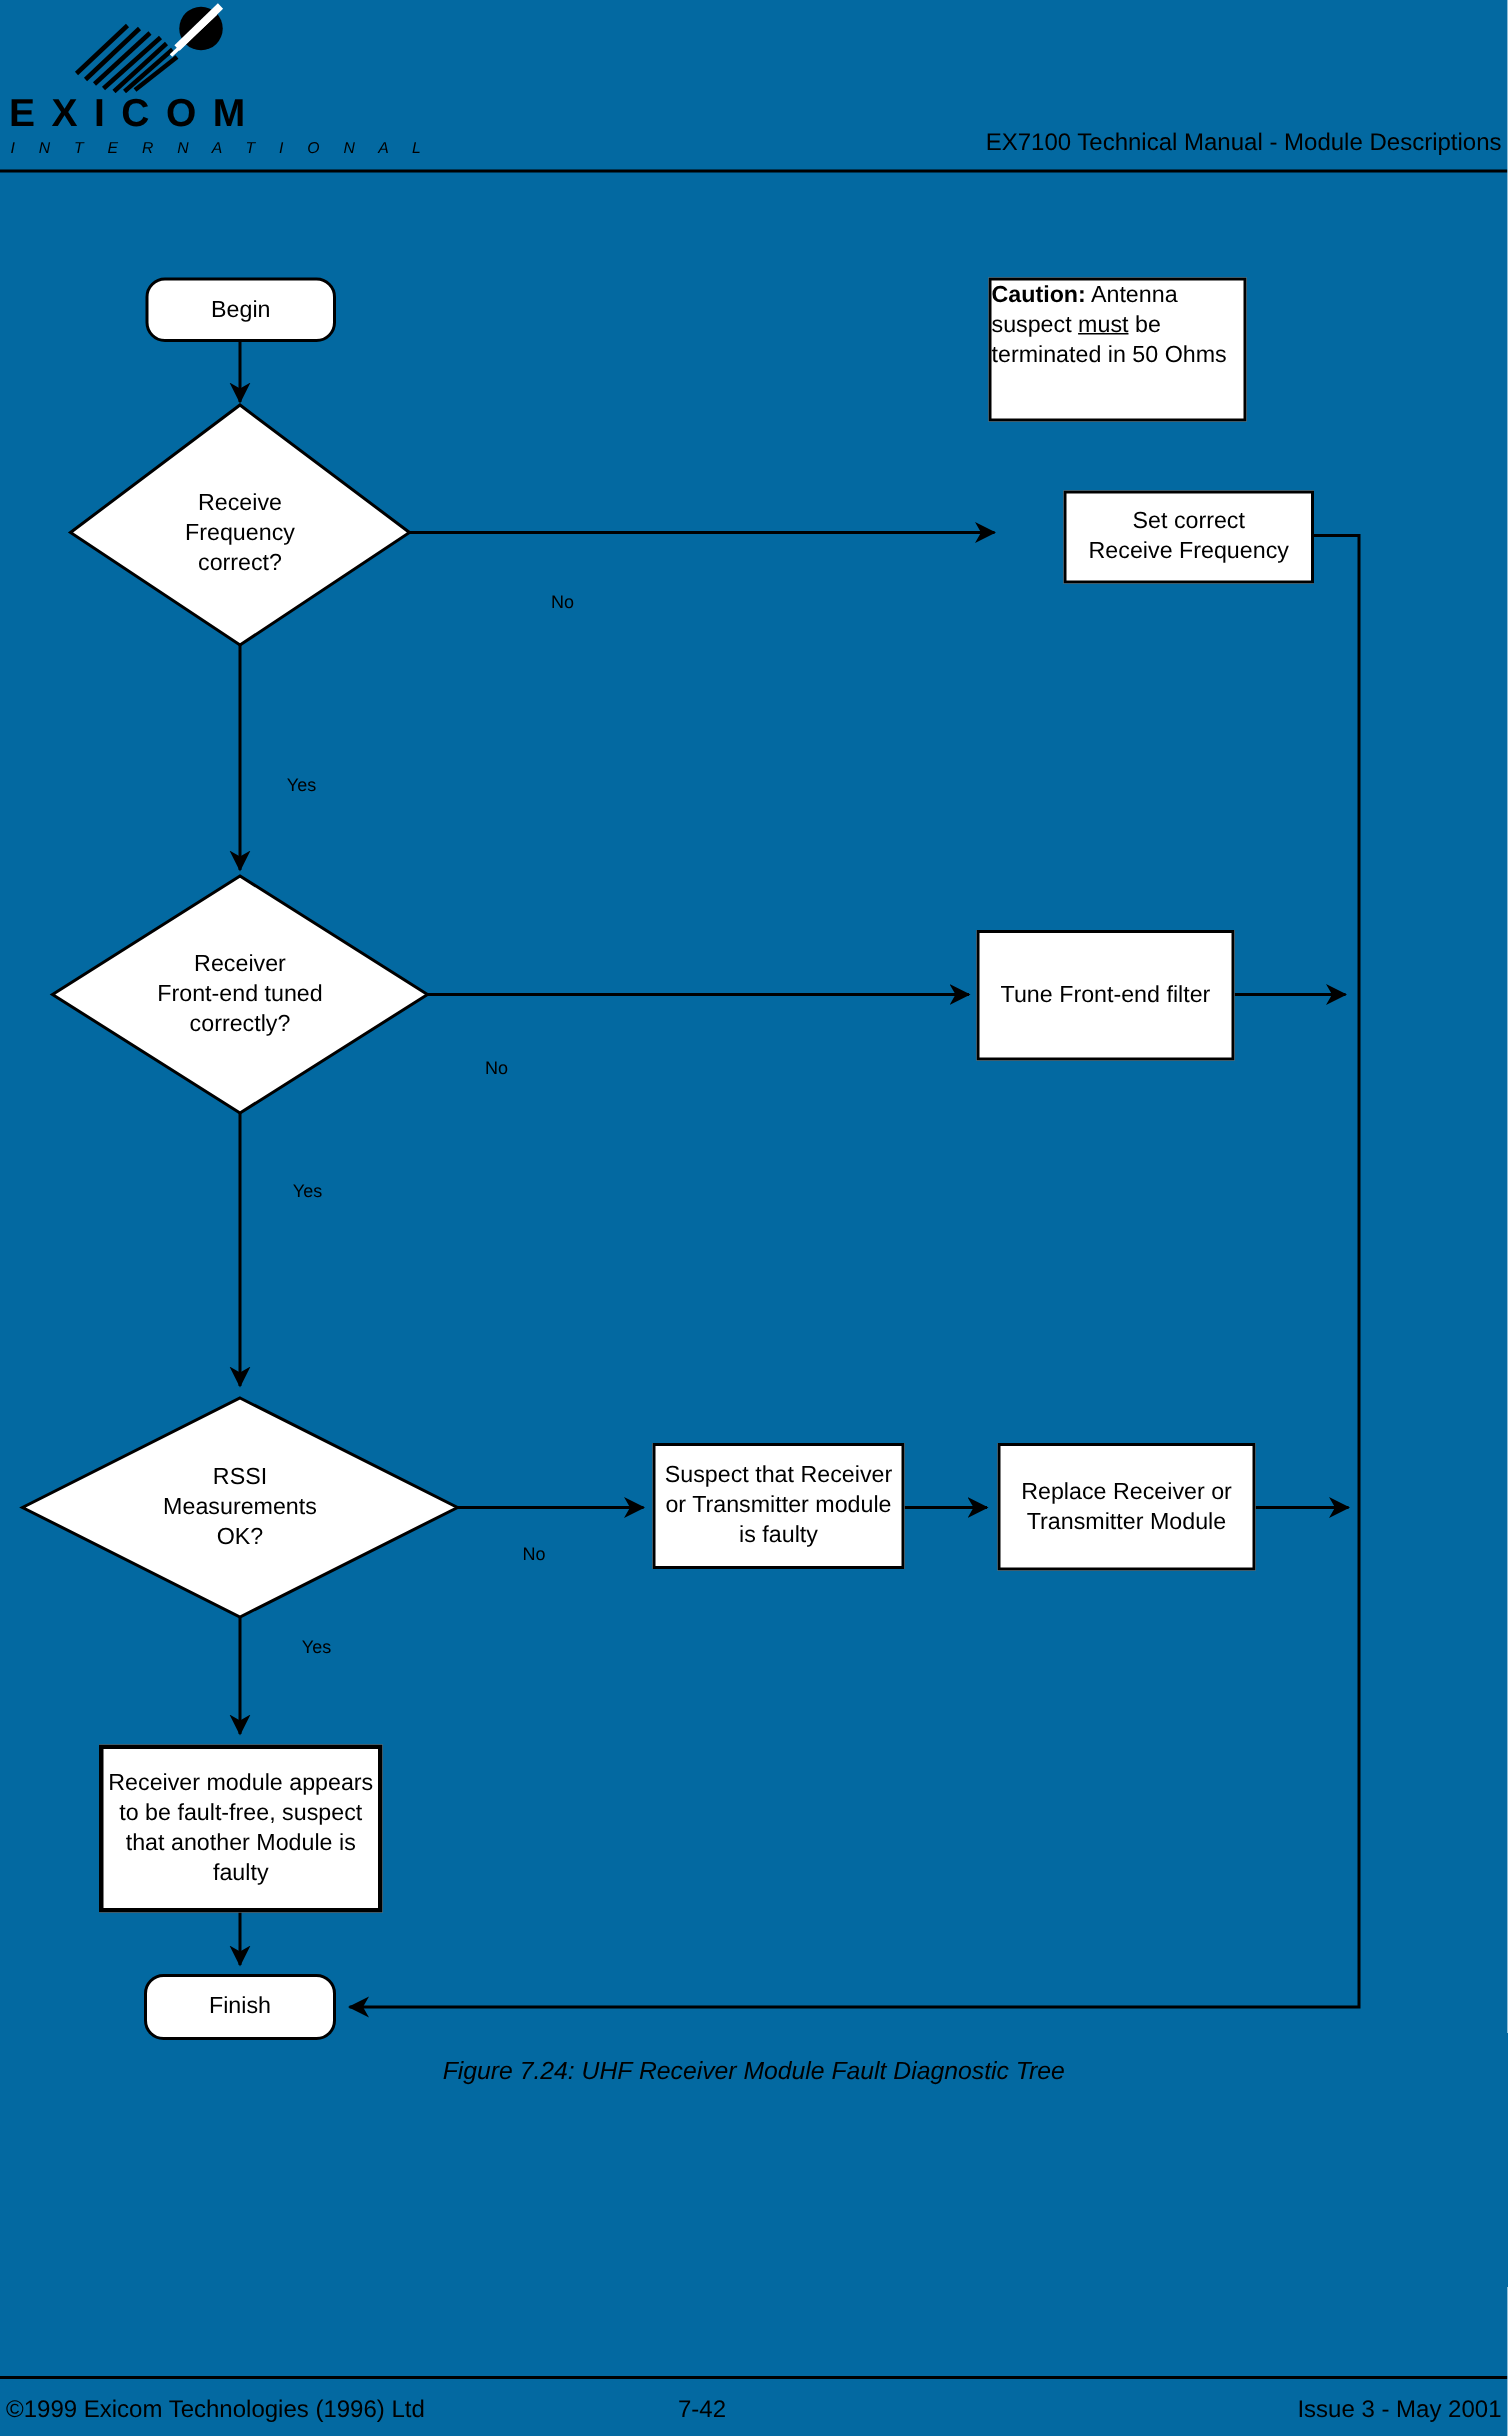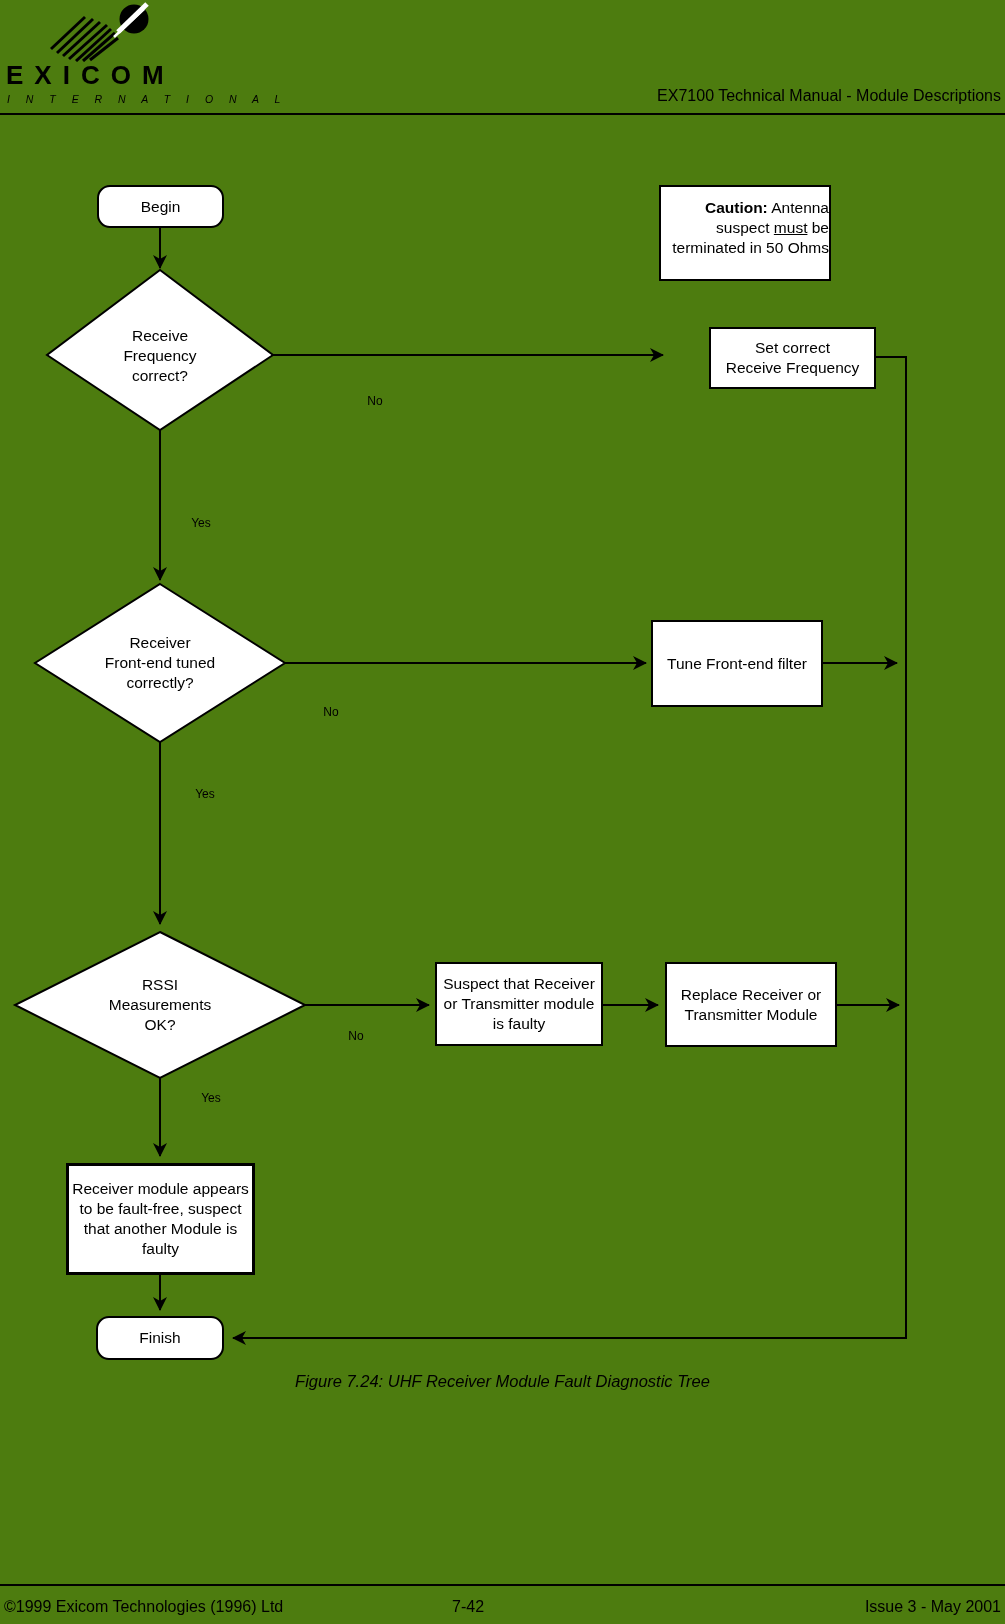--- a/index.html
+++ b/index.html
@@ -1,36 +1,36 @@
 <!DOCTYPE html>
 <html><head>
 <meta charset="utf-8">
 <style>
   * { margin:0; padding:0; box-sizing:border-box; }
   html,body { background:#ffffff; }
   .page {
-    position:relative; width:1005px; height:1624px; background:#4d7c0f;
+    position:relative; width:1005px; height:1624px; background:#0369a1;
     font-family:"Liberation Sans", sans-serif; color:#000; overflow:hidden;
   }
   .rule { position:absolute; left:0; right:0; height:2px; background:#000; }
   .hdr-title { position:absolute; top:87px; right:4px; font-size:16px; }
   .brand { position:absolute; left:6px; top:60px; font-size:26px; font-weight:bold; letter-spacing:11px; white-space:nowrap; }
   .brand-sub { position:absolute; left:7px; top:93px; font-size:10.5px; font-style:italic; letter-spacing:6.5px; white-space:nowrap; }
   .logo-svg { position:absolute; left:48px; top:2px; }
   svg.wires { position:absolute; left:0; top:0; }
   .box {
     position:absolute; border:2px solid #000; background:#fff;
     display:flex; align-items:center; justify-content:center;
     text-align:center; font-size:15.5px; line-height:20px; white-space:pre-line;
   }
   .rounded { border-radius:13px; }
   .thick { border-width:3px; }
   .caution {
     position:absolute; border:2px solid #000; background:#fff;
-    text-align:right; font-size:15.5px; line-height:20px; padding-top:11px;
+    text-align:left; font-size:15.5px; line-height:20px; 
   }
   .caution .u { text-decoration:underline; }
   .caution .b { font-weight:bold; }
   .dtext {
     position:absolute; transform:translate(-50%,-50%); text-align:center;
     font-size:15.5px; line-height:20px; white-space:pre-line;
   }
   .lbl { position:absolute; transform:translate(-50%,-50%); font-size:12px; }
   .caption { position:absolute; top:1372px; left:0; width:100%; text-align:center;
              font-size:16.5px; font-style:italic; }

